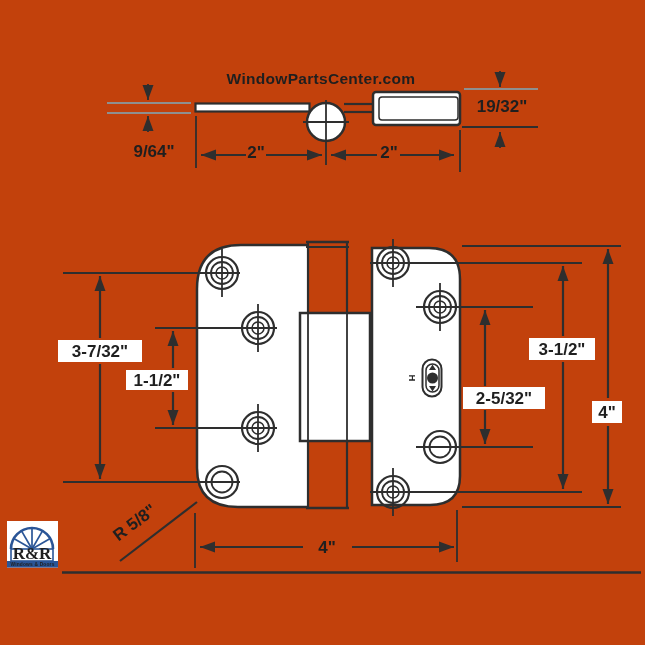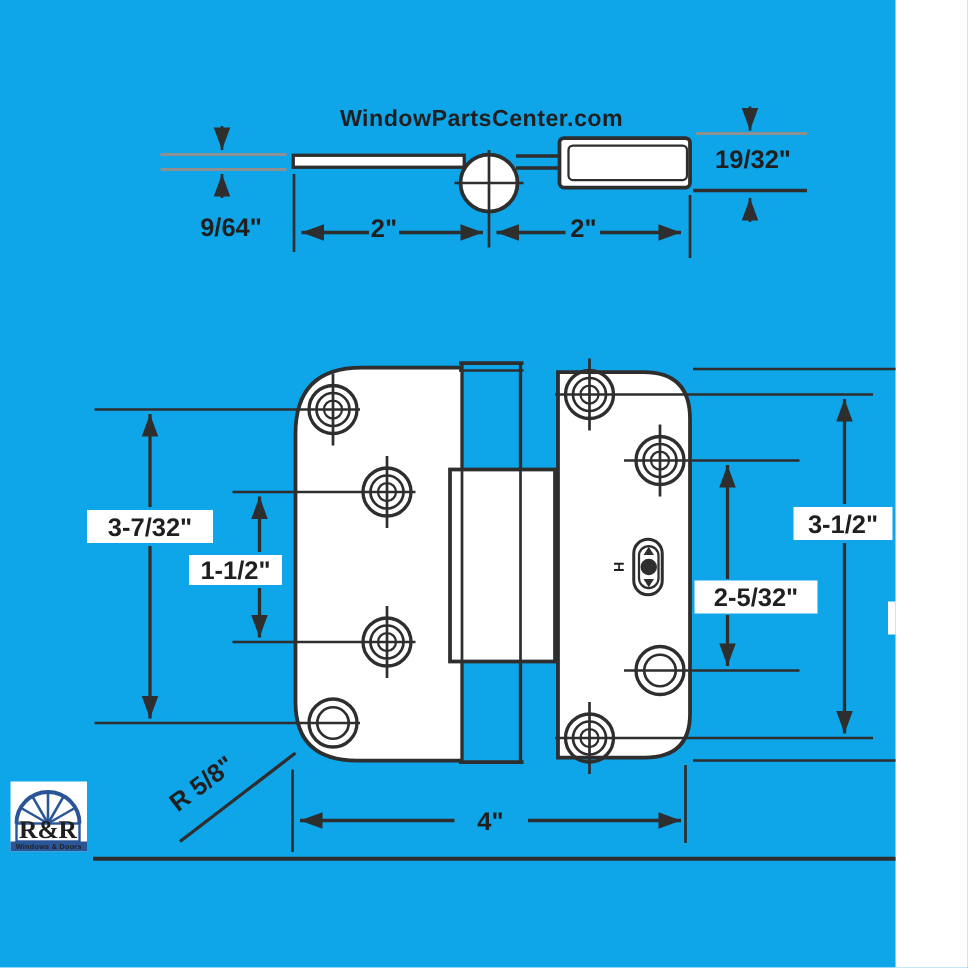--- a/index.html
+++ b/index.html
@@ -1,16 +1,16 @@
 <!DOCTYPE html>
 <html><head>
 <meta charset="utf-8">
 <style>
   html,body{margin:0;padding:0;background:#ffffff;}
-  .stage{position:relative;width:597px;height:645px;background:#0ea5e9;overflow:hidden;}
+  .stage{position:relative;width:645px;height:645px;background:#c2410c;overflow:hidden;}
   svg{position:absolute;left:0;top:0;}
   .s1{stroke:#8f8f8f;stroke-width:2;fill:none;}
   .s2{stroke:#2e2e2e;stroke-width:1.8;fill:none;}
   .s3{stroke:#2e2e2e;stroke-width:2.2;fill:none;}
   .s4{stroke:#2e2e2e;stroke-width:2.5;fill:none;}
   .fw{fill:#ffffff;}
   .hole-o{stroke:#2e2e2e;stroke-width:2.2;fill:none;}
   .hole-m{stroke:#2e2e2e;stroke-width:1.8;fill:none;}
   .hole-i{stroke:#2e2e2e;stroke-width:1.5;fill:none;}
   text{font-family:"Liberation Sans",sans-serif;font-weight:bold;fill:#1f1f1f;font-size:17px;}

